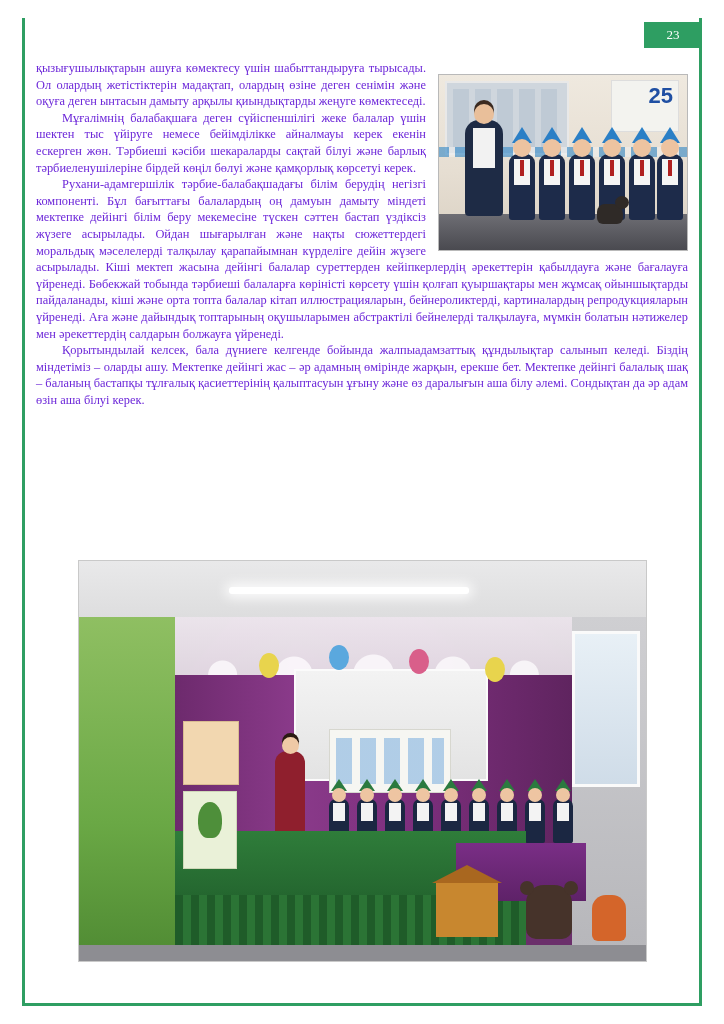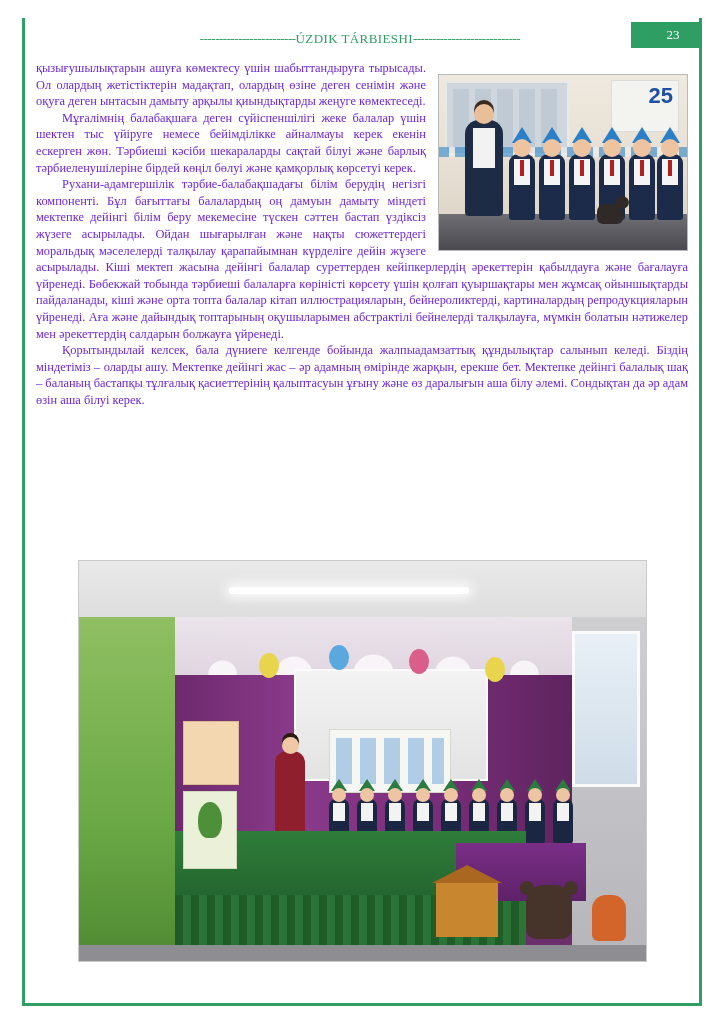--- a/index.html
+++ b/index.html
@@ -73,21 +73,20 @@
     right: 22px;
     width: 58px;
     height: 26px;
     background: #2e9e62;
     color: #ffffff;
     font-family: "Liberation Serif", serif;
     font-size: 13px;
     display: flex;
     align-items: center;
     justify-content: center;
-    padding-left: 13px;
   }
   .content {
     position: absolute;
     top: 60px;
     left: 36px;
     width: 652px;
   }
   p.body {
     margin: 0 0 0 0;
     font-size: 12.4px;
@@ -323,23 +322,20 @@
 </style>
 </head>
 <body>
 
 <div class="page">
 
   <div class="frame-left"></div>
   <div class="frame-right"></div>
   <div class="frame-bottom"></div>
 
-  <div class="header-title-wrap">
-    <span class="dash-left">-------------------------</span><span class="header-title">ÚZDIK TÁRBIESHI</span><span class="dash-right">----------------------------</span>
-  </div>
 
   <div class="page-number-box">
     <span>23</span>
   </div>
 
   <div class="content">
 
     <div class="float-photo">
       <div class="cp-wall"></div>
       <div class="cp-board"></div>

